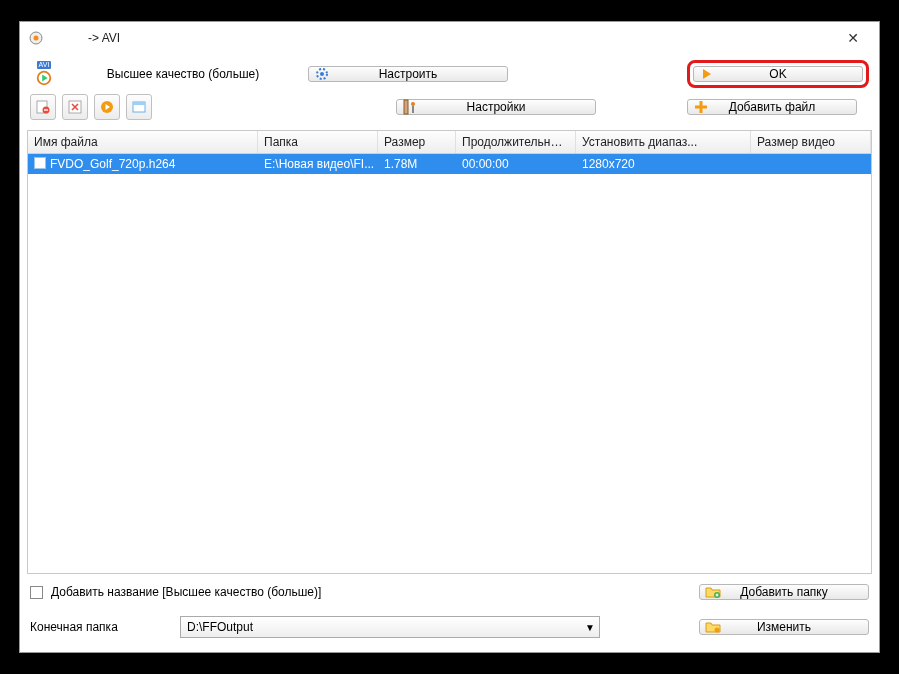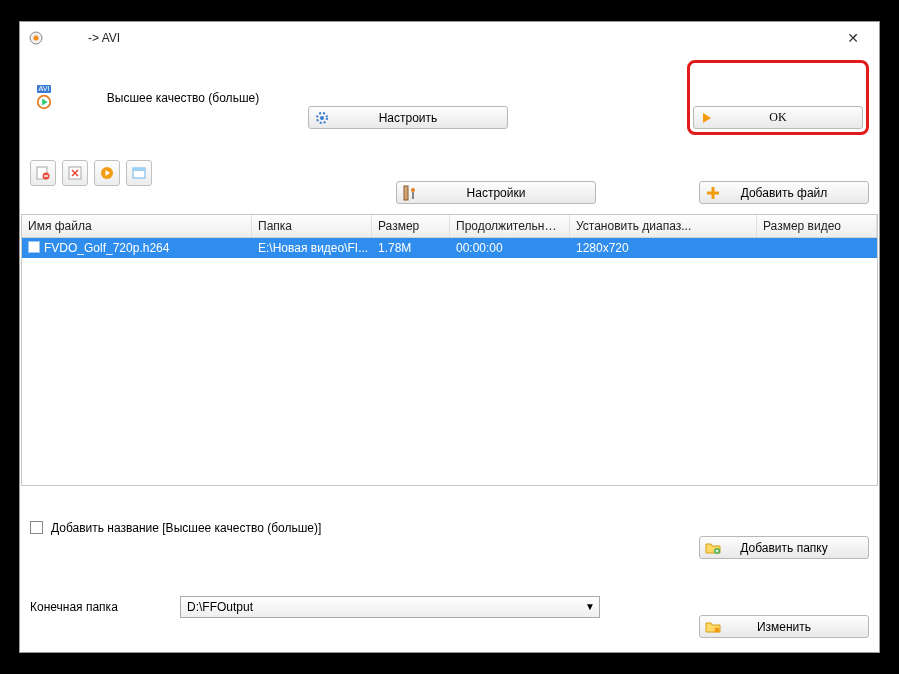--- a/index.html
+++ b/index.html
@@ -7,33 +7,33 @@
 .window { background: #fff; width: 861px; height: 632px; border: 1px solid #999; display: flex; flex-direction: column; position: relative; }
 .titlebar { height: 32px; display: flex; align-items: center; padding: 0 8px; gap: 36px; }
 .titlebar .app-icon { width: 16px; height: 16px; margin-right: 8px; }
 .titlebar .title { flex: 1; font-size: 12px; color: #222; }
 .titlebar .close { width: 36px; text-align: center; font-size: 14px; cursor: pointer; color: #333; }
 
 .toprow { display: flex; align-items: center; padding: 6px 10px 2px 10px; gap: 10px; }
 .toprow .avi-icon { width: 28px; display:flex; flex-direction:column; align-items:center; }
 .toprow .avi-badge { background:#3a7bd5; color:#fff; font-size:7px; padding:0 2px; border-radius:1px; line-height:8px; }
 .toprow .quality-label { flex: 0 0 230px; font-size: 12px; text-align:center; }
-.wbtn { height: 23px; border: 1px solid #b8b8b8; background: linear-gradient(#fdfdfd,#e9e9e9); border-radius: 3px; display: flex; align-items: center; cursor: pointer; position: relative; margin-top: 40px; }
+.wbtn { height: 16px; border: 1px solid #b8b8b8; background: linear-gradient(#fdfdfd,#e9e9e9); border-radius: 3px; display: flex; align-items: center; cursor: pointer; position: relative; }
 .wbtn .bicon { width: 26px; display: flex; align-items:center; justify-content:center; }
 .wbtn .btext { flex: 1; text-align: center; font-size: 12px; padding-right: 26px; }
 .btn-configure { width: 200px; }
 .btn-ok { width: 170px; }
-.ok-wrap { border: 3px solid #e21a1a; border-radius: 8px; padding: 3px; margin-left: auto; font-family: Liberation Serif, serif; }
-
-.secondrow { display: flex; align-items: center; padding: 4px 10px 10px 10px; gap: 6px; }
+.ok-wrap { border: 3px solid #e21a1a; border-radius: 8px; padding: 3px; margin-left: auto; }
+
+.secondrow { display: flex; align-items: center; padding: 4px 22px 10px 10px; gap: 6px; }
 .smallbtn { width: 26px; height: 26px; border: 1px solid #c0c0c0; background: linear-gradient(#fdfdfd,#ececec); border-radius: 3px; display:flex; align-items:center; justify-content:center; cursor:pointer; }
 .btn-settings { width: 200px; margin-left: 238px; }
 .btn-addfile { width: 170px; margin-left: auto; }
 
-.table-wrap { margin: 0 1px; border: 1px solid #c8c8c8; flex: 1; background: #fff; overflow:hidden; }
+.table-wrap { margin: 0 7px; border: 1px solid #c8c8c8; flex: 1; background: #fff; overflow:hidden; }
 .thead { display: flex; background: linear-gradient(#fdfdfd,#eeeeee); border-bottom: 1px solid #d0d0d0; }
 .th { padding: 4px 6px; border-right: 1px solid #e0e0e0; font-size: 12px; color: #222; white-space: nowrap; overflow: hidden; text-overflow: ellipsis; }
 .c1 { width: 230px; } .c2 { width: 120px; } .c3 { width: 78px; } .c4 { width: 120px; } .c5 { width: 120px; } .c6 { flex:1; }
 .trow { display:flex; background:#2f8ded; color:#fff; }
 .td { padding: 3px 6px; font-size: 12px; white-space:nowrap; overflow:hidden; text-overflow:ellipsis; display:flex; align-items:flex-start; gap:4px; }
 .file-ic { width:12px; height:12px; background:#fff; border:1px solid #9cc6f0; display:inline-block; }
 
 .footer { padding: 10px 10px 14px 10px; }
 .frow { display:flex; align-items:center; margin-bottom: 16px; gap: 8px; }
 .chk { width:13px; height:13px; border:1px solid #888; background:#fff; cursor:pointer; }

